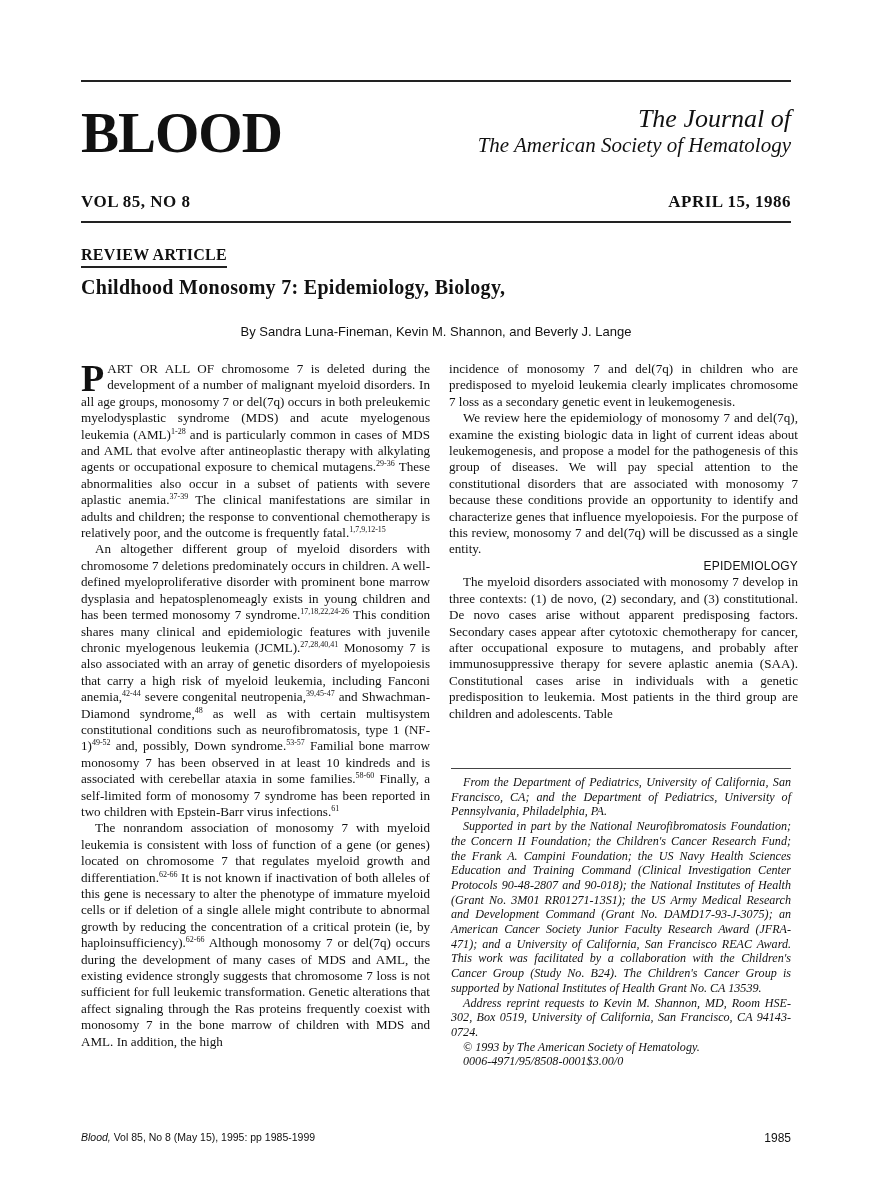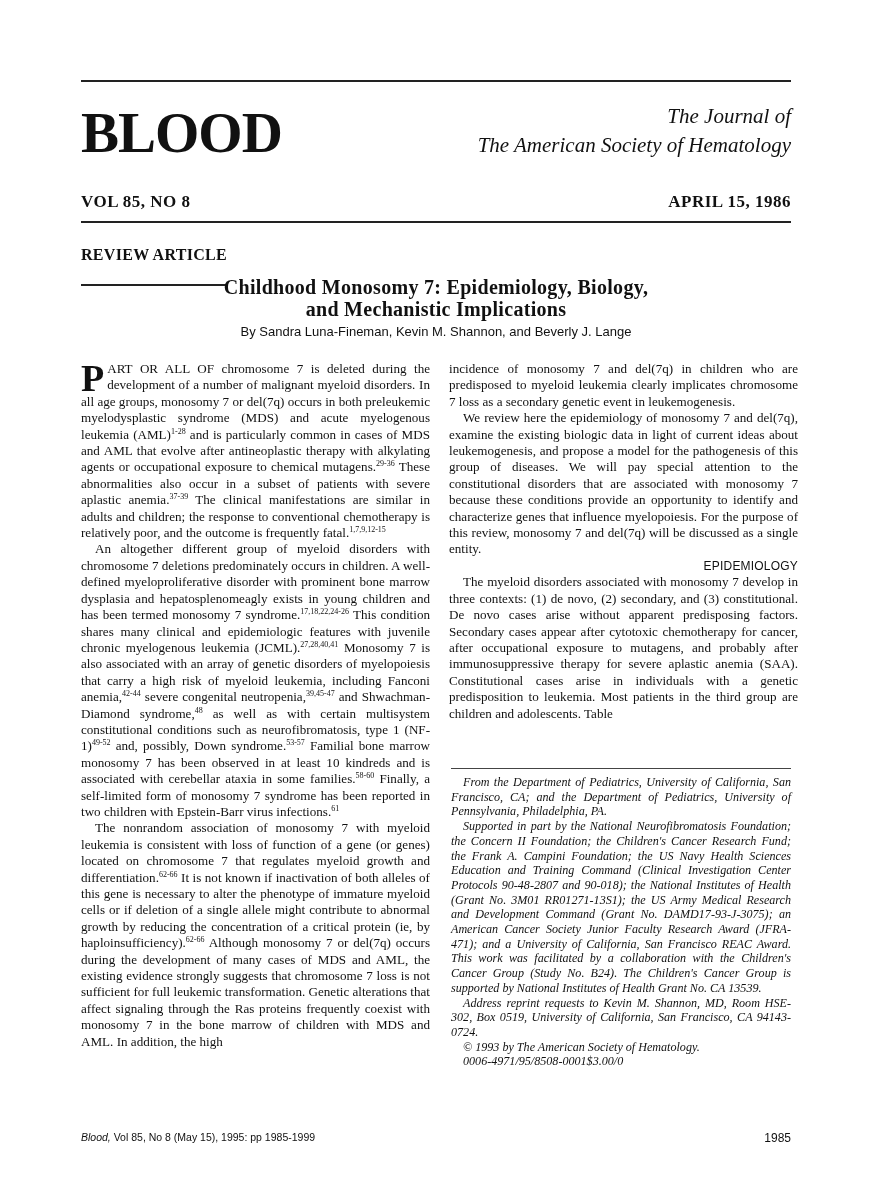--- a/index.html
+++ b/index.html
@@ -1,25 +1,25 @@
 <!DOCTYPE html>
 <html><head>
 <meta charset="utf-8">
 <style>
   html, body { margin: 0; padding: 0; background: #ffffff; }
   body { width: 873px; height: 1193px; position: relative; overflow: hidden; color: #111; font-family: "Liberation Serif", serif; }
   .abs { position: absolute; }
   .rule { position: absolute; left: 81px; width: 710px; height: 2px; background: #222; }
   .masthead-title { left: 81px; top: 104px; font-family: "Liberation Serif", serif; font-weight: bold; font-size: 57px; letter-spacing: -1px; line-height: 1; }
-  .journal-line1 { right: 82px; top: 106px; font-style: italic; font-size: 21px; line-height: 1; text-align: right; }
+  .journal-line1 { right: 82px; top: 106px; font-style: italic; font-size: 26px; line-height: 1; text-align: right; }
   .journal-line2 { right: 82px; top: 135px; font-style: italic; font-size: 21px; line-height: 1; text-align: right; }
   .vol { left: 81px; top: 192px; font-weight: bold; font-size: 17px; letter-spacing: 0.5px; }
   .date { right: 82px; top: 192px; font-weight: bold; font-size: 17px; letter-spacing: 0.5px; }
-  .section-label { left: 81px; top: 246px; font-weight: bold; font-size: 16px; letter-spacing: 0.3px; padding-bottom: 20px; border-bottom: 2px solid #222; line-height: 18px; }
-  .title { left: 81px; width: 710px; top: 276px; text-align: center; font-weight: bold; font-size: 20px; line-height: 22px; letter-spacing: 0.3px; }
+  .section-label { left: 81px; top: 246px; font-weight: bold; font-size: 16px; letter-spacing: 0.3px; padding-bottom: 2px; border-bottom: 2px solid #222; line-height: 18px; }
+  .title { left: 81px; width: 710px; top: 276px; text-align: left; font-weight: bold; font-size: 20px; line-height: 22px; letter-spacing: 0.3px; }
   .authors { left: 81px; width: 710px; top: 324px; text-align: center; font-family: "Liberation Sans", sans-serif; font-size: 13px; }
   .col { position: absolute; top: 361px; width: 349px; font-size: 13.1px; line-height: 16.4px; text-align: justify; }
   .col-left { left: 81px; }
   .col-right { left: 449px; }
   .col p { margin: 0; text-indent: 14px; }
   .col p.first { text-indent: 0; }
   .dropcap { float: left; font-weight: bold; font-size: 38px; line-height: 30px; margin: 2px 3px 0 0; }
   sup { font-size: 8px; line-height: 0; vertical-align: 5px; }
   .section-heading { font-family: "Liberation Sans", sans-serif; font-size: 12px; text-align: right; margin: 12px 0 7px 0; text-indent: 0 !important; letter-spacing: 0.2px; }
   .fn-rule { position: absolute; left: 451px; top: 768px; width: 340px; height: 1px; background: #444; }
@@ -40,21 +40,20 @@
 
 <div class="abs vol">VOL 85, NO 8</div>
 <div class="abs date">APRIL 15, 1986</div>
 
 <div class="rule" style="top:221px;"></div>
 
 <div class="abs section-label">REVIEW ARTICLE</div>
 
 <div class="abs title">
   <div>Childhood Monosomy 7: Epidemiology, Biology,</div>
-  <div>and Mechanistic Implications</div>
 </div>
 
 <div class="abs authors">By Sandra Luna-Fineman, Kevin M. Shannon, and Beverly J. Lange</div>
 
 <div class="col col-left">
   <p class="first"><span class="dropcap">P</span><span>ART OR ALL OF</span><span> chromosome 7 is deleted during the development of a number of malignant myeloid disorders. In all age groups, monosomy 7 or del(7q) occurs in both preleukemic myelodysplastic syndrome (MDS) and acute myelogenous leukemia (AML)</span><sup>1-28</sup><span> and is particularly common in cases of MDS and AML that evolve after antineoplastic therapy with alkylating agents or occupational exposure to chemical mutagens.</span><sup>29-36</sup><span> These abnormalities also occur in a subset of patients with severe aplastic anemia.</span><sup>37-39</sup><span> The clinical manifestations are similar in adults and children; the response to conventional chemotherapy is relatively poor, and the outcome is frequently fatal.</span><sup>1,7,9,12-15</sup></p>
   <p><span>An altogether different group of myeloid disorders with chromosome 7 deletions predominately occurs in children. A well-defined myeloproliferative disorder with prominent bone marrow dysplasia and hepatosplenomeagly exists in young children and has been termed monosomy 7 syndrome.</span><sup>17,18,22,24-26</sup><span> This condition shares many clinical and epidemiologic features with juvenile chronic myelogenous leukemia (JCML).</span><sup>27,28,40,41</sup><span> Monosomy 7 is also associated with an array of genetic disorders of myelopoiesis that carry a high risk of myeloid leukemia, including Fanconi anemia,</span><sup>42-44</sup><span> severe congenital neutropenia,</span><sup>39,45-47</sup><span> and Shwachman-Diamond syndrome,</span><sup>48</sup><span> as well as with certain multisystem constitutional conditions such as neurofibromatosis, type 1 (NF-1)</span><sup>49-52</sup><span> and, possibly, Down syndrome.</span><sup>53-57</sup><span> Familial bone marrow monosomy 7 has been observed in at least 10 kindreds and is associated with cerebellar ataxia in some families.</span><sup>58-60</sup><span> Finally, a self-limited form of monosomy 7 syndrome has been reported in two children with Epstein-Barr virus infections.</span><sup>61</sup></p>
   <p><span>The nonrandom association of monosomy 7 with myeloid leukemia is consistent with loss of function of a gene (or genes) located on chromosome 7 that regulates myeloid growth and differentiation.</span><sup>62-66</sup><span> It is not known if inactivation of both alleles of this gene is necessary to alter the phenotype of immature myeloid cells or if deletion of a single allele might contribute to abnormal growth by reducing the concentration of a critical protein (ie, by haploinsufficiency).</span><sup>62-66</sup><span id="p3-tail"> Although monosomy 7 or del(7q) occurs during the development of many cases of MDS and AML, the existing evidence strongly suggests that chromosome 7 loss is not sufficient for full leukemic transformation. Genetic alterations that affect signaling through the Ras proteins frequently coexist with monosomy 7 in the bone marrow of children with MDS and AML. In addition, the high </span></p>
 </div>
 

